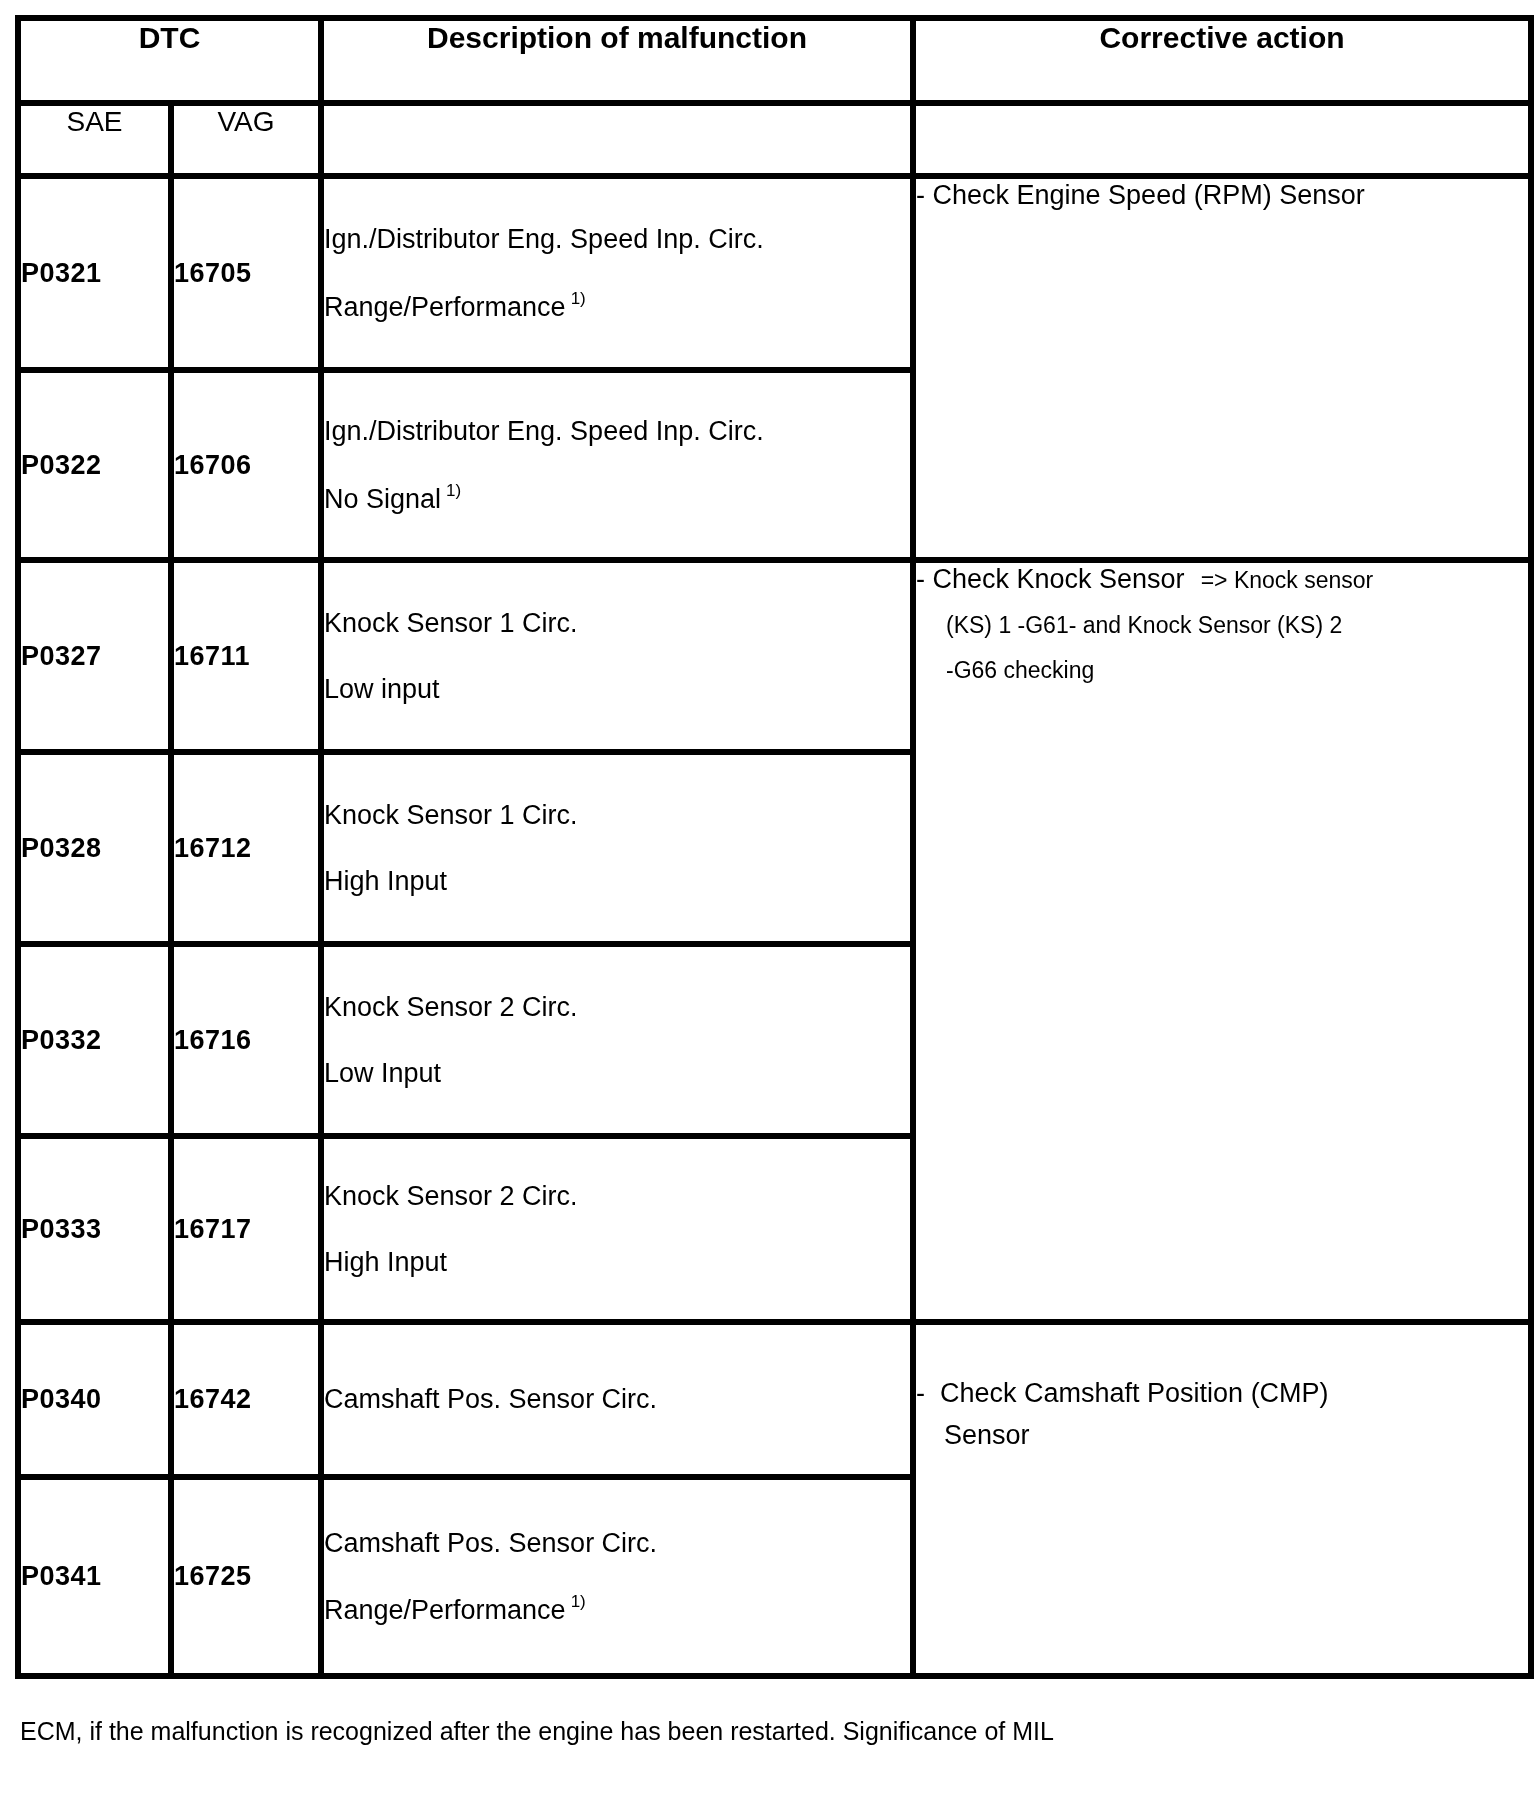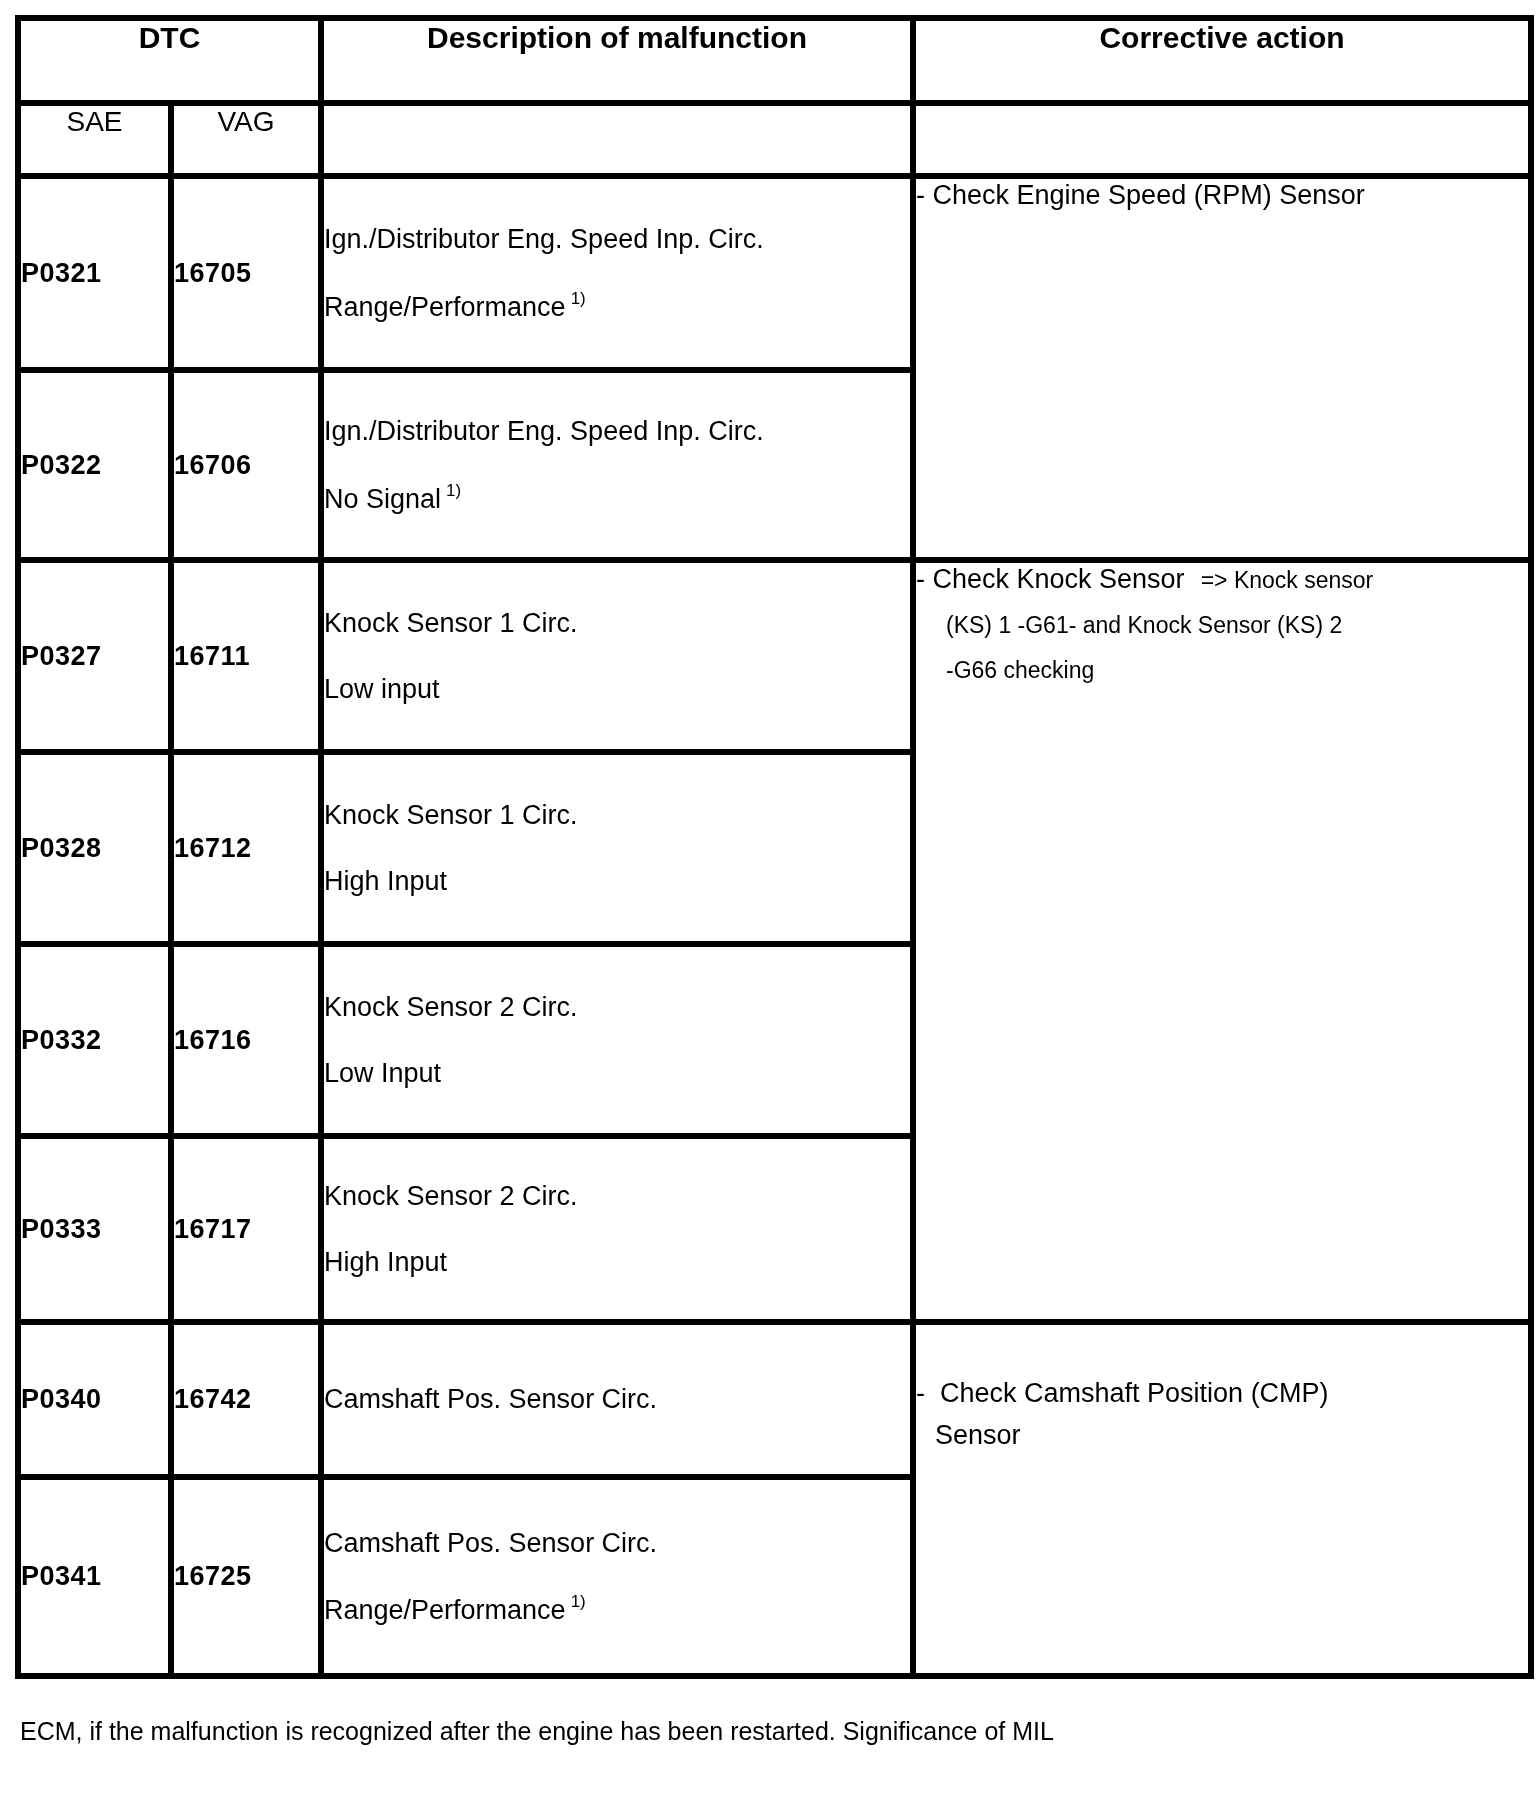--- a/index.html
+++ b/index.html
@@ -48,21 +48,21 @@
     vertical-align:12px;
     margin-left:5px;
   }
   td.corr{
     vertical-align:top;text-align:left;
     font-size:27px;
     padding:28px 18px 0 24px;
   }
   td.corr.pad2{padding-top:52px;}
   .cline{line-height:1.2;white-space:pre-wrap;}
-  .cline.indent{padding-left:19px;margin-top:10px;}
+  .cline.indent{padding-left:28px;margin-top:10px;}
   .small{font-size:23px;}
   .inline-ref{margin-left:16px;}
   .cont{
     font-size:23px;line-height:1.2;
     padding-left:30px;margin-top:17px;
     white-space:pre-wrap;
   }
   .footnote{
     position:absolute;left:20px;top:1712px;
     font-size:25px;line-height:1.52;

